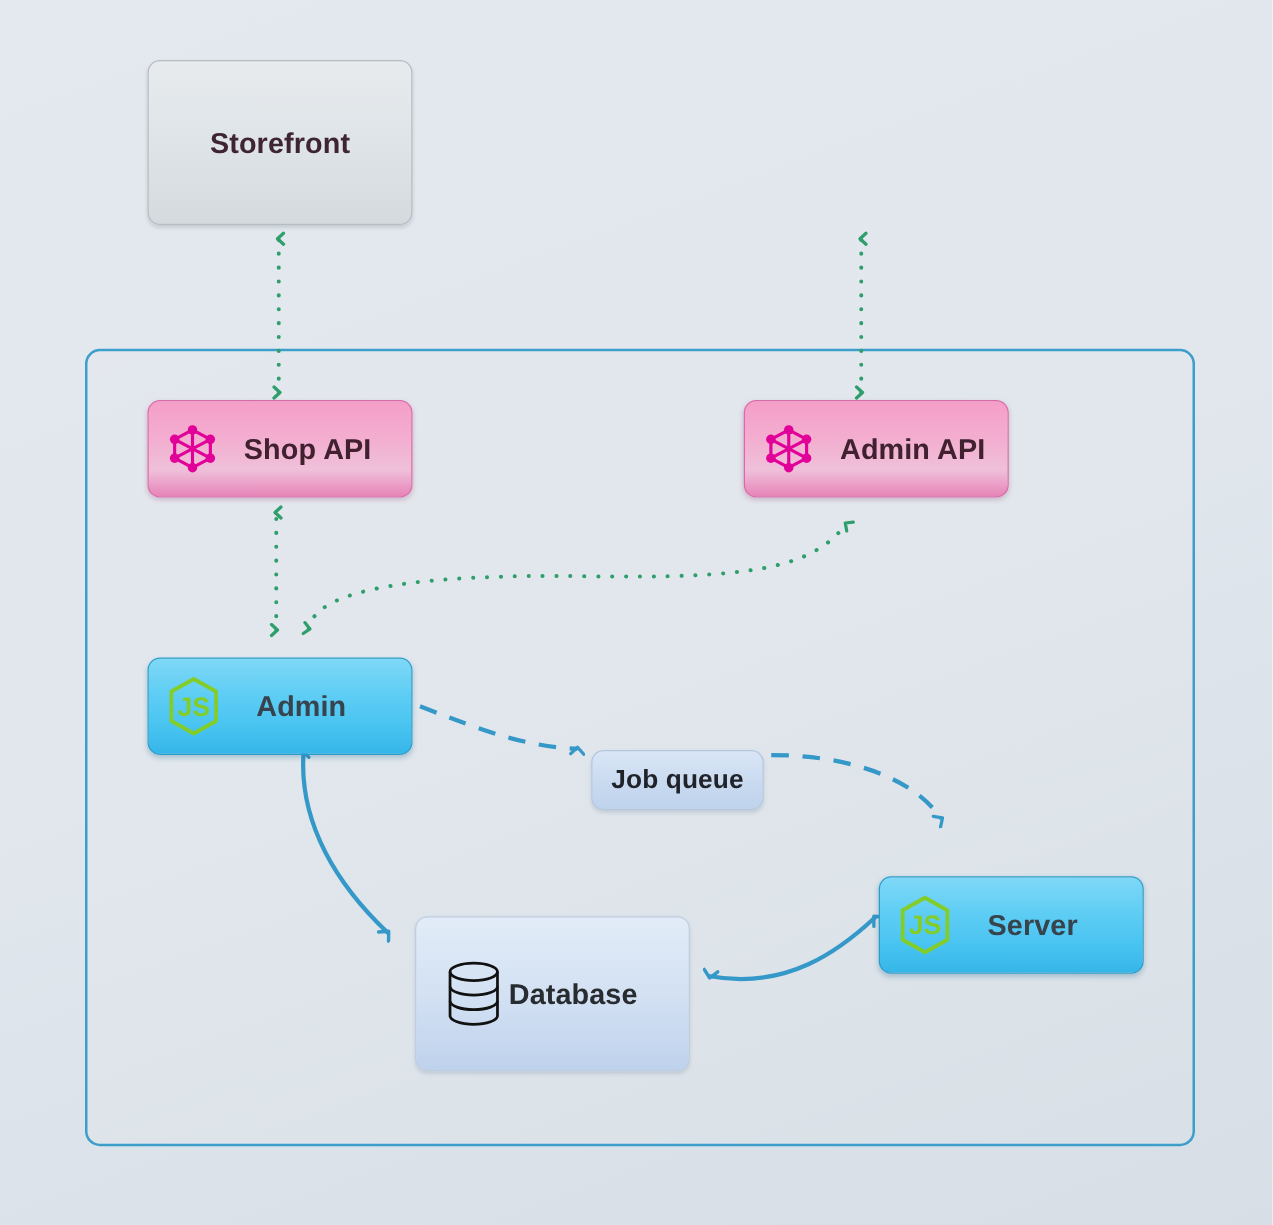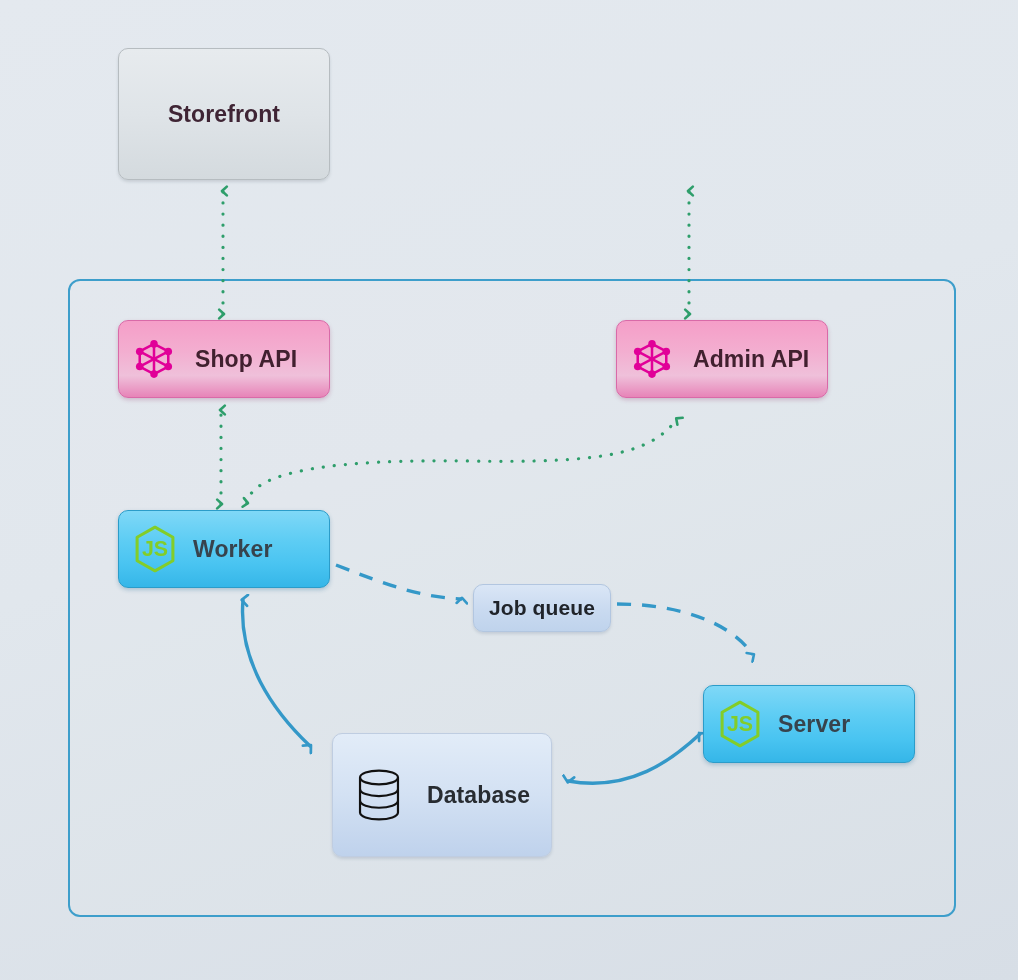--- a/index.html
+++ b/index.html
@@ -63,21 +63,22 @@
     color: #41202f;
     font-size: 23px;
   }
   
   .node-service {
     background: linear-gradient(180deg, #7fd8f7 0%, #5ecdf4 38%, #49c4f1 70%, #35b6e8 100%);
     border: 1px solid #2b9cc9;
     box-shadow: 0 2px 4px rgba(40,110,150,0.3);
     padding-left: 14px;
     justify-content: flex-start;
-    gap: 16px;
+    gap: 28px;
+    margin-top: 16px;
   }
   .node-service .node-label {
     color: #37434d;
     font-size: 23px;
   }
   
   .node-queue {
     background: linear-gradient(180deg, #dae6f6 0%, #c9daf0 55%, #bfd3ec 100%);
     border: 1px solid #b2c6e0;
     box-shadow: 0 2px 3px rgba(90,110,140,0.2);
@@ -86,21 +87,21 @@
     color: #20242a;
     font-size: 21px;
   }
   
   .node-db {
     background: linear-gradient(180deg, #e2ecf8 0%, #d3e1f3 50%, #bfd2ec 100%);
     border: 1px solid #bfcde1;
     box-shadow: 0 2px 3px rgba(90,110,140,0.2);
     padding-left: 22px;
     justify-content: flex-start;
-    gap: 24px;
+    gap: 4px;
   }
   .node-db .node-label {
     color: #282c31;
     font-size: 23px;
   }
   
   #server-container {
     position: absolute;
     box-sizing: border-box;
     border: 2px solid #3d9ecb;
@@ -172,21 +173,21 @@
         <circle cx="16" cy="32" r="9"></circle>
         <circle cx="84" cy="32" r="9"></circle>
         <circle cx="16" cy="68" r="9"></circle>
         <circle cx="84" cy="68" r="9"></circle>
         <circle cx="50" cy="86" r="9"></circle>
       </g>
     </svg>
     <span class="node-label">Shop API</span>
   </div>
 
-  <div class="node node-api" id="node-admin-api" style="left: 616px; top: 320px; width: 212px; height: 78px;">
+  <div class="node node-api" id="node-admin-api" style="left: 595px; top: 320px; width: 212px; height: 78px;">
     <svg class="icon" width="42" height="42" viewBox="0 0 100 100">
       <g stroke="#e10098" stroke-width="6" fill="none">
         <line x1="50" y1="14" x2="16" y2="32"></line>
         <line x1="50" y1="14" x2="84" y2="32"></line>
         <line x1="16" y1="32" x2="16" y2="68"></line>
         <line x1="84" y1="32" x2="84" y2="68"></line>
         <line x1="16" y1="68" x2="50" y2="86"></line>
         <line x1="84" y1="68" x2="50" y2="86"></line>
         <line x1="50" y1="14" x2="50" y2="86"></line>
         <line x1="16" y1="32" x2="84" y2="68"></line>
@@ -202,24 +203,24 @@
       </g>
     </svg>
     <span class="node-label">Admin API</span>
   </div>
 
   <div class="node node-service" id="node-server" style="left: 118px; top: 510px; width: 212px; height: 78px;">
     <svg class="icon" width="44" height="48" viewBox="0 0 100 110">
       <path d="M50 5 L91 28 L91 82 L50 105 L9 82 L9 28 Z" fill="none" stroke="#83cd29" stroke-width="7" stroke-linejoin="round"></path>
       <text x="50" y="72" text-anchor="middle" font-family="Liberation Sans, sans-serif" font-size="49" font-weight="bold" fill="#83cd29">JS</text>
     </svg>
-    <span class="node-label">Worker</span>
-  </div>
-
-  <div class="node node-queue" id="node-job-queue" style="left: 473px; top: 584px; width: 138px; height: 48px;">
+    <span class="node-label">Admin</span>
+  </div>
+
+  <div class="node node-queue" id="node-job-queue" style="left: 473px; top: 600px; width: 138px; height: 48px;">
     <span class="node-label">Job queue</span>
   </div>
 
   <div class="node node-service" id="node-worker" style="left: 703px; top: 685px; width: 212px; height: 78px;">
     <svg class="icon" width="44" height="48" viewBox="0 0 100 110">
       <path d="M50 5 L91 28 L91 82 L50 105 L9 82 L9 28 Z" fill="none" stroke="#83cd29" stroke-width="7" stroke-linejoin="round"></path>
       <text x="50" y="72" text-anchor="middle" font-family="Liberation Sans, sans-serif" font-size="49" font-weight="bold" fill="#83cd29">JS</text>
     </svg>
     <span class="node-label">Server</span>
   </div>

